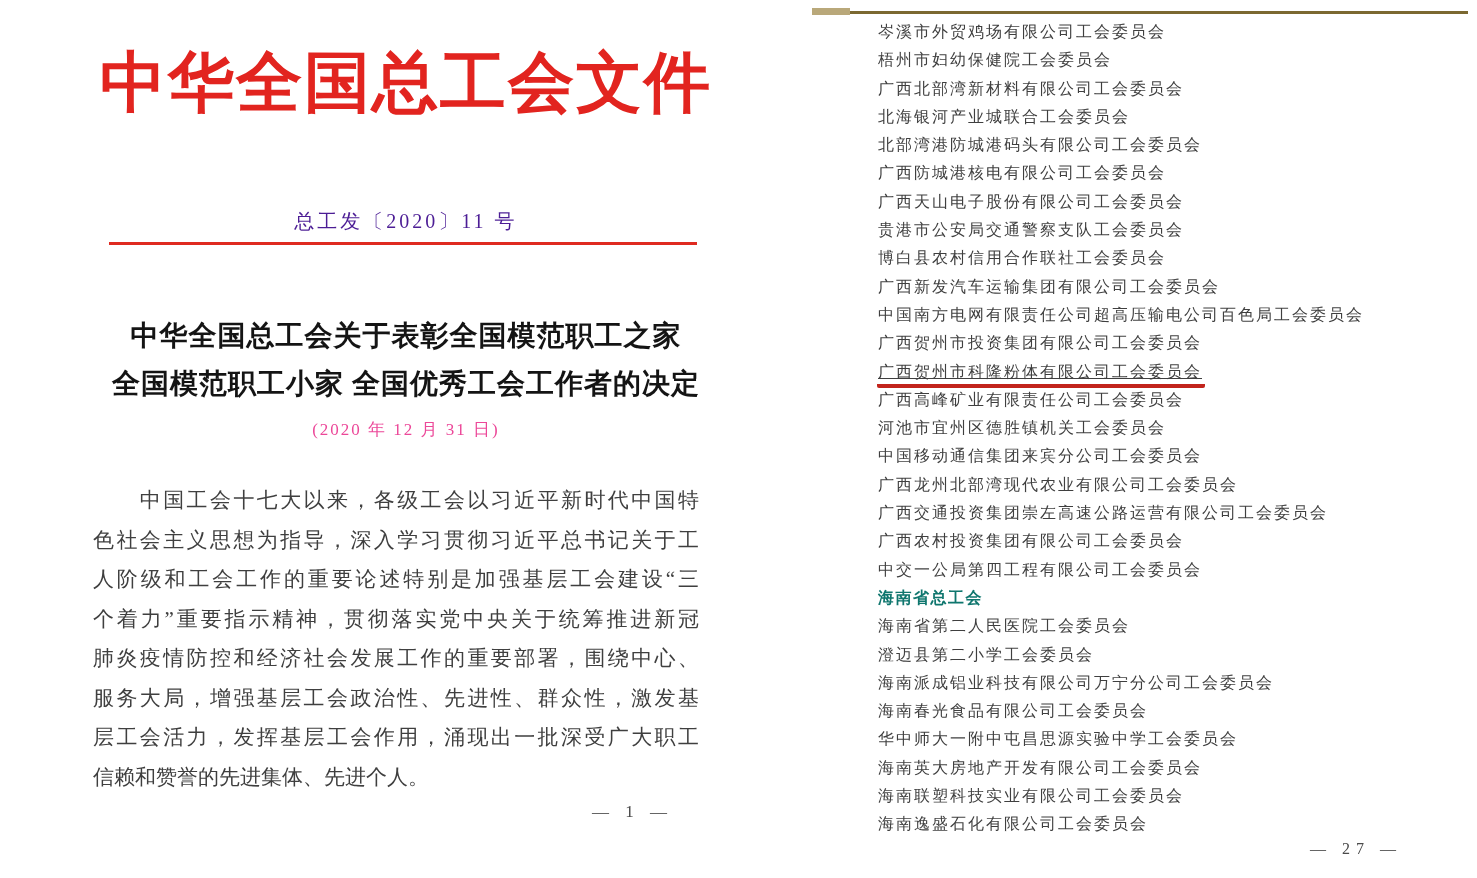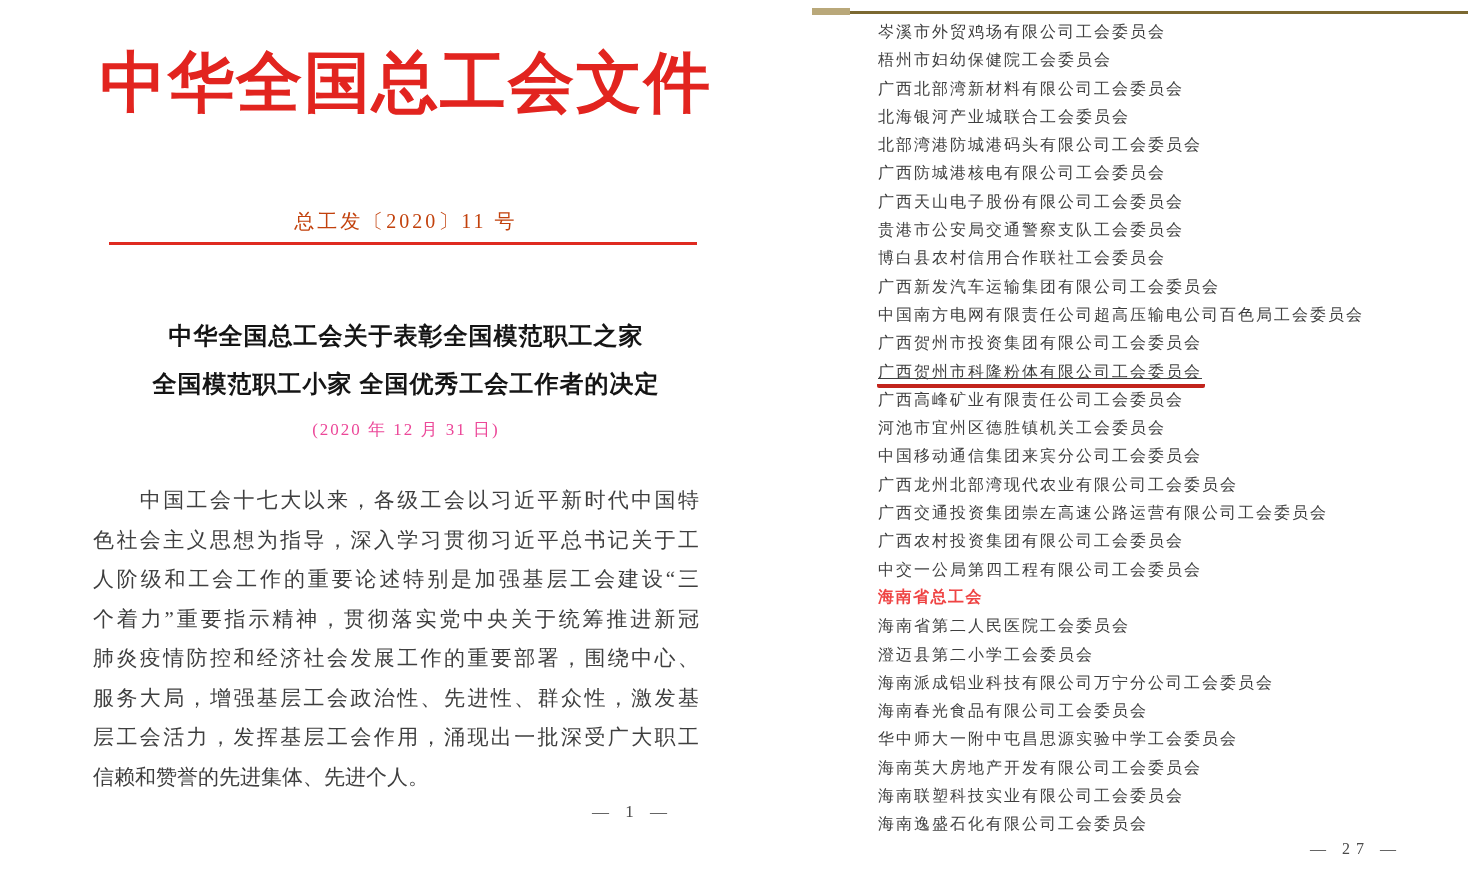--- a/index.html
+++ b/index.html
@@ -21,31 +21,31 @@
     font-size: 66px; font-weight: bold;
     letter-spacing: 2px;
     color: var(--banner-red, #e2241f);
     font-family: "Liberation Serif", "DejaVu Serif", serif;
     white-space: nowrap;
   }
   .doc-number {
     position: absolute; top: 208px; left: 0; width: 100%;
     text-align: center;
     font-size: 20px; letter-spacing: 3px;
-    color: #c2410c;
+    color: #4c1d95;
     white-space: nowrap;
   }
   .red-divider {
     position: absolute; top: 242px; left: 18px; width: 588px; height: 3px;
     background: var(--divider-red, #df2a20);
   }
   .doc-title {
     position: absolute; top: 312px; left: 0; width: 100%;
     text-align: center;
-    font-size: 24px; font-weight: bold; line-height: 48px;
+    font-size: 28px; font-weight: bold; line-height: 48px;
     letter-spacing: 1px;
     color: var(--heading-ink, #141414);
     white-space: nowrap;
   }
   .doc-date {
     position: absolute; top: 418px; left: 0; width: 100%;
     text-align: center;
     font-size: 17px; letter-spacing: 2px;
     color: #ec4899;
     white-space: nowrap;
@@ -81,22 +81,22 @@
     background: var(--gold-tab, #b9a87a);
   }
   .union-list {
     position: absolute; top: 18px; left: 66px; width: 590px;
     font-size: 16px; line-height: 28.3px; letter-spacing: 2px;
     color: var(--list-ink, #3f3f3f);
   }
   .urow { height: 28.3px; white-space: nowrap; }
   .urow.header {
     font-weight: bold;
-    font-family: Liberation Mono, monospace;
-    color: #ef4444;
+    font-family: Liberation Serif, serif;
+    color: #0f766e;
     letter-spacing: 1.5px;
   }
   .u-red {
     display: inline-block;
     border-bottom: 4px solid var(--underline-red, #c2241c);
     border-radius: 2px;
     padding: 0 3px 1px 1px;
     margin-left: -1px;
     line-height: 22px;
     text-decoration: underline;

